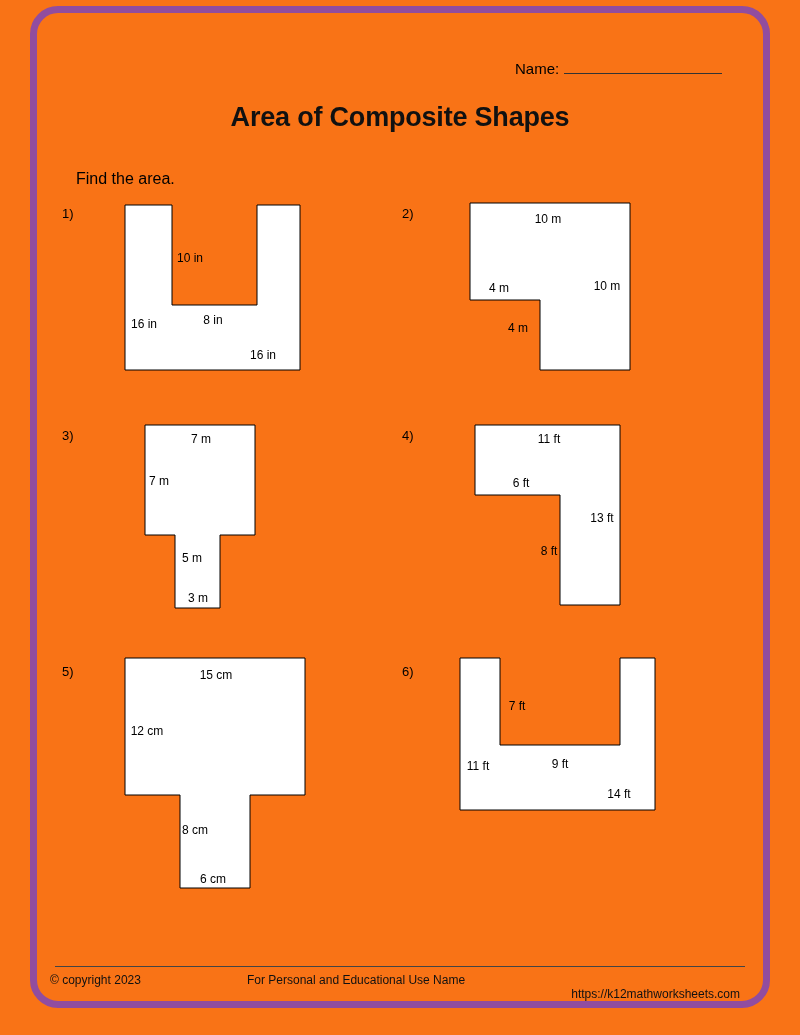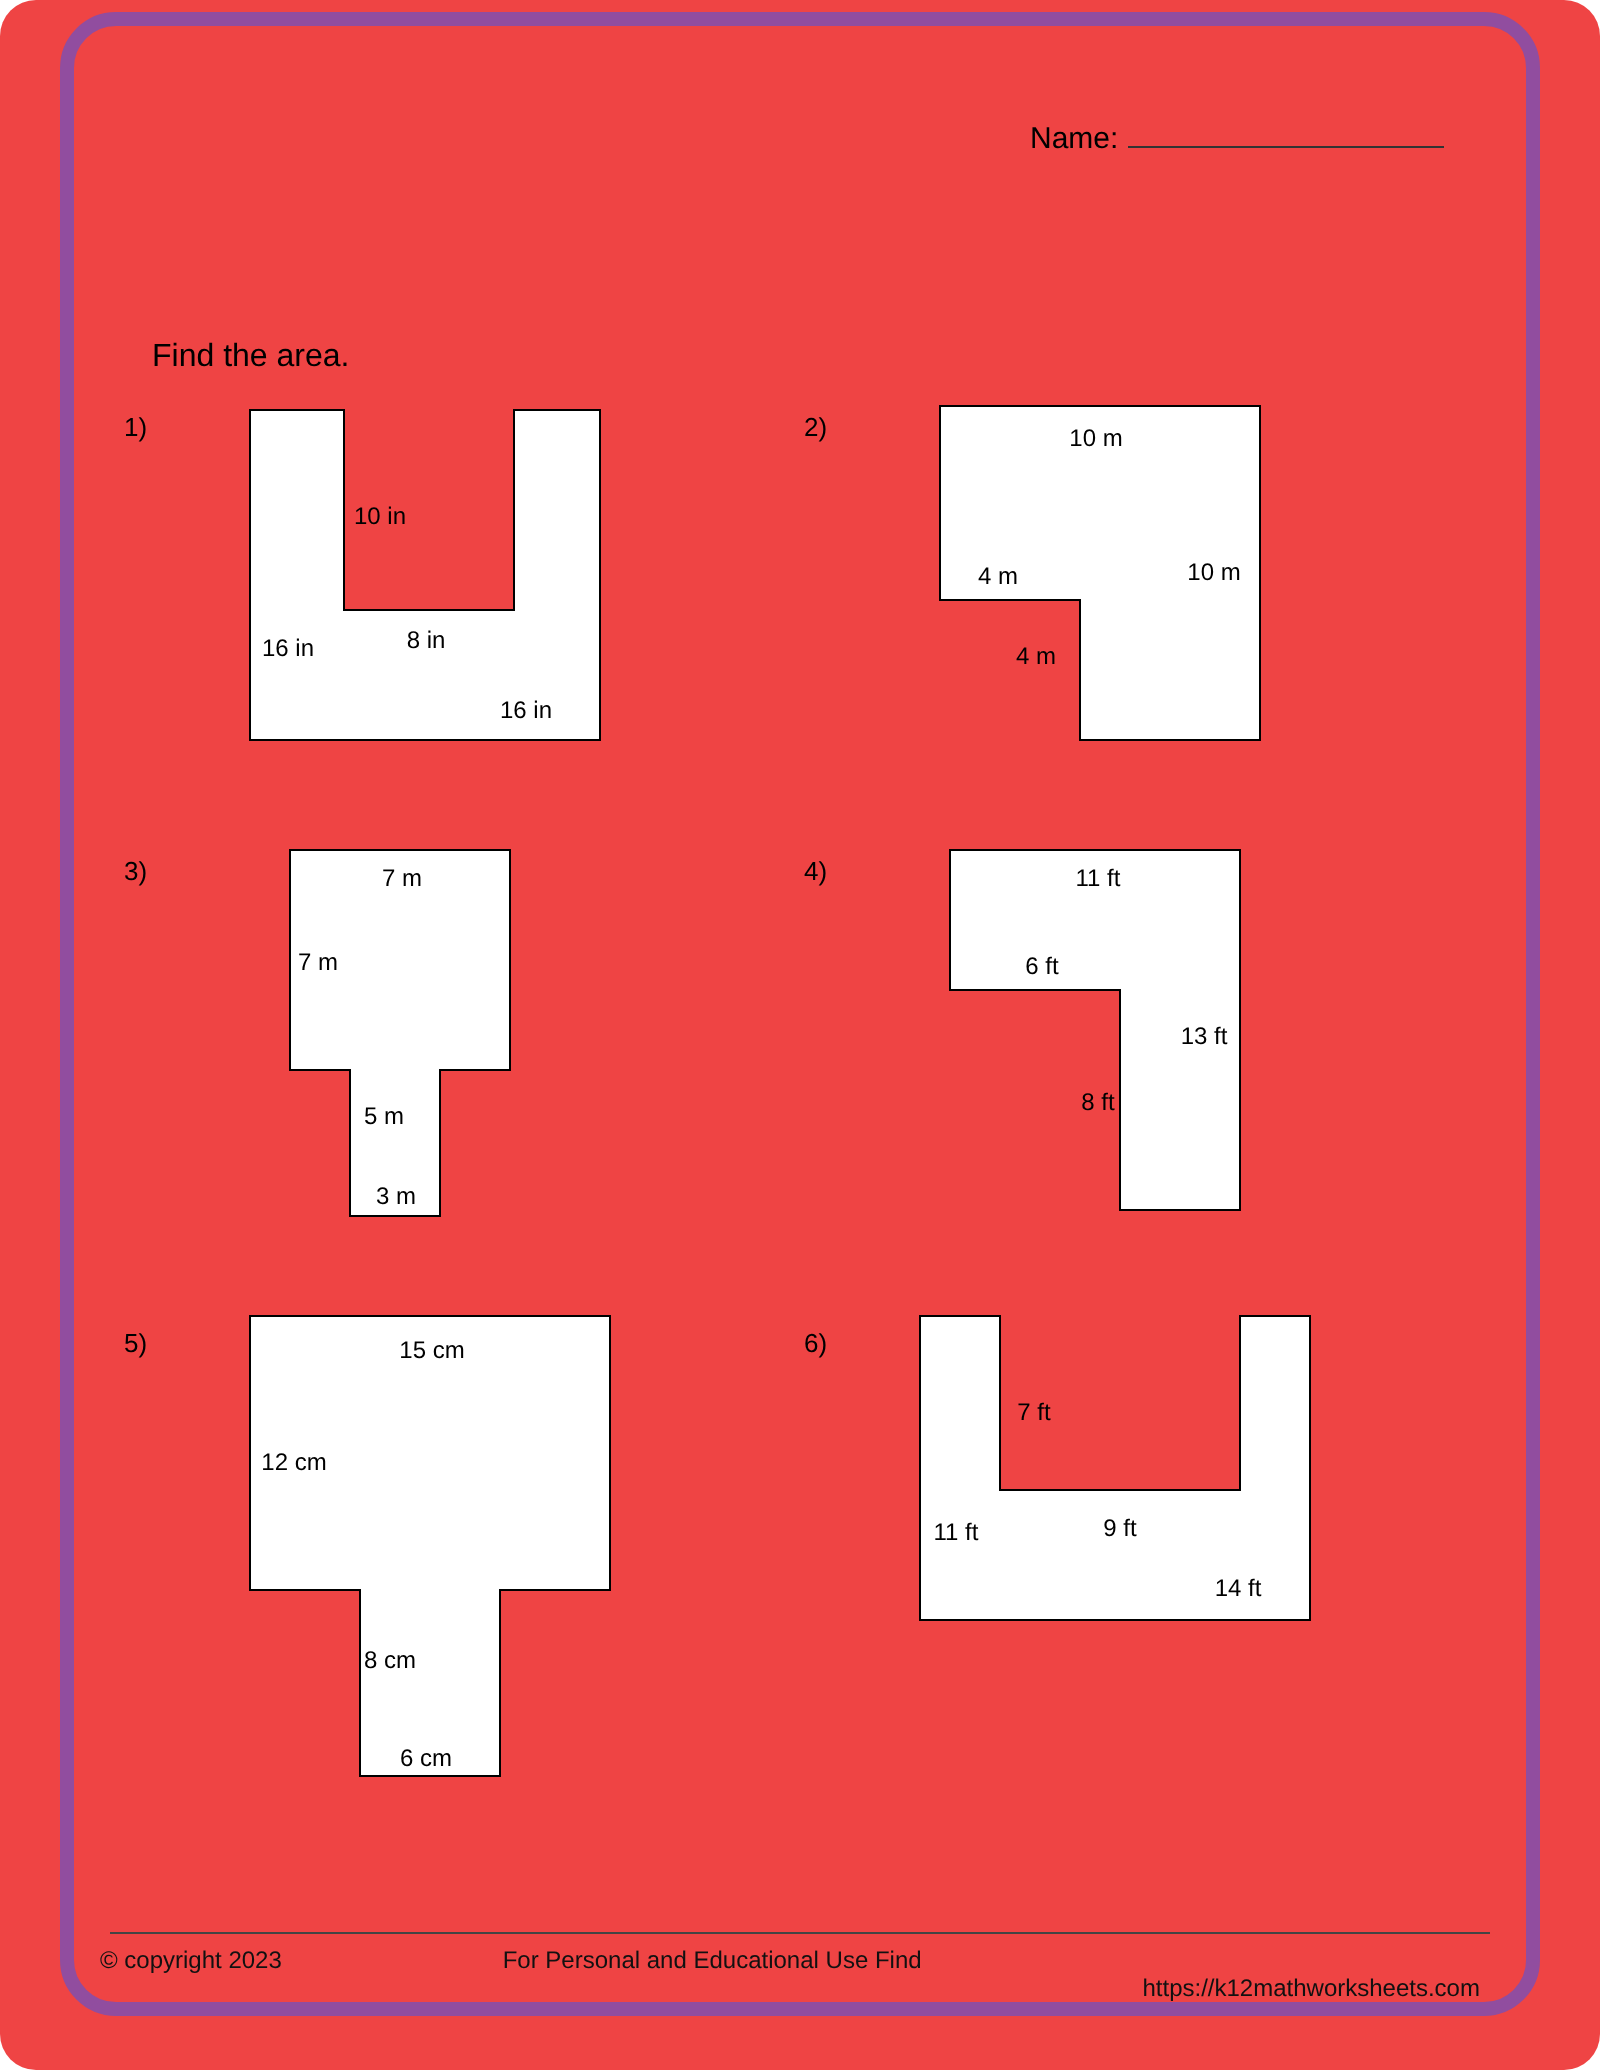--- a/index.html
+++ b/index.html
@@ -2,23 +2,22 @@
 <html><head>
 <meta charset="utf-8">
 <style>
   * { margin: 0; padding: 0; box-sizing: border-box; }
   html, body { background: #ffffff; }
   body { font-family: "Liberation Sans", sans-serif; color: #000; }
   .page {
     position: relative;
     width: 800px;
     height: 1035px;
-    background: #ef4444;
+    background: #f97316;
     overflow: hidden;
-    border-radius: 18px;
   }
   .frame {
     position: absolute;
     left: 30px; top: 6px;
     width: 740px; height: 1002px;
     border: 7px solid #914d9f;
     border-radius: 28px;
     pointer-events: none;
   }
   .name-row {
@@ -86,20 +85,21 @@
 <body>
 
 <div class="page">
 
   <div class="frame" style="border-color: rgb(145, 77, 159);"></div>
 
   <div class="name-row">
     <span>Name:</span><span class="name-line"></span>
   </div>
 
+  <h1 class="title">Area of Composite Shapes</h1>
 
   <div class="instruction">Find the area.</div>
 
   <div class="pnum" style="left:62px; top:206px;">1)</div>
   <svg class="shape" style="left:124px; top:204px;" width="178" height="168">
     <g transform="translate(1,1)">
       <polygon points="0,0 47,0 47,100 132,100 132,0 175,0 175,165 0,165"></polygon>
       <text x="52" y="57">10 in</text>
       <text x="88" y="119" text-anchor="middle">8 in</text>
       <text x="6" y="123">16 in</text>
@@ -158,17 +158,17 @@
       <text x="57" y="52" text-anchor="middle">7 ft</text>
       <text x="18" y="112" text-anchor="middle">11 ft</text>
       <text x="100" y="110" text-anchor="middle">9 ft</text>
       <text x="159" y="140" text-anchor="middle">14 ft</text>
     </g>
   </svg>
 
   <div class="footer-line"></div>
   <div class="footer">
     <span>© copyright 2023</span>
-    <span>For Personal and Educational Use Find</span>
+    <span>For Personal and Educational Use Name</span>
     <span class="url">https://k12mathworksheets.com</span>
   </div>
 
 </div>
 
 </body></html>

